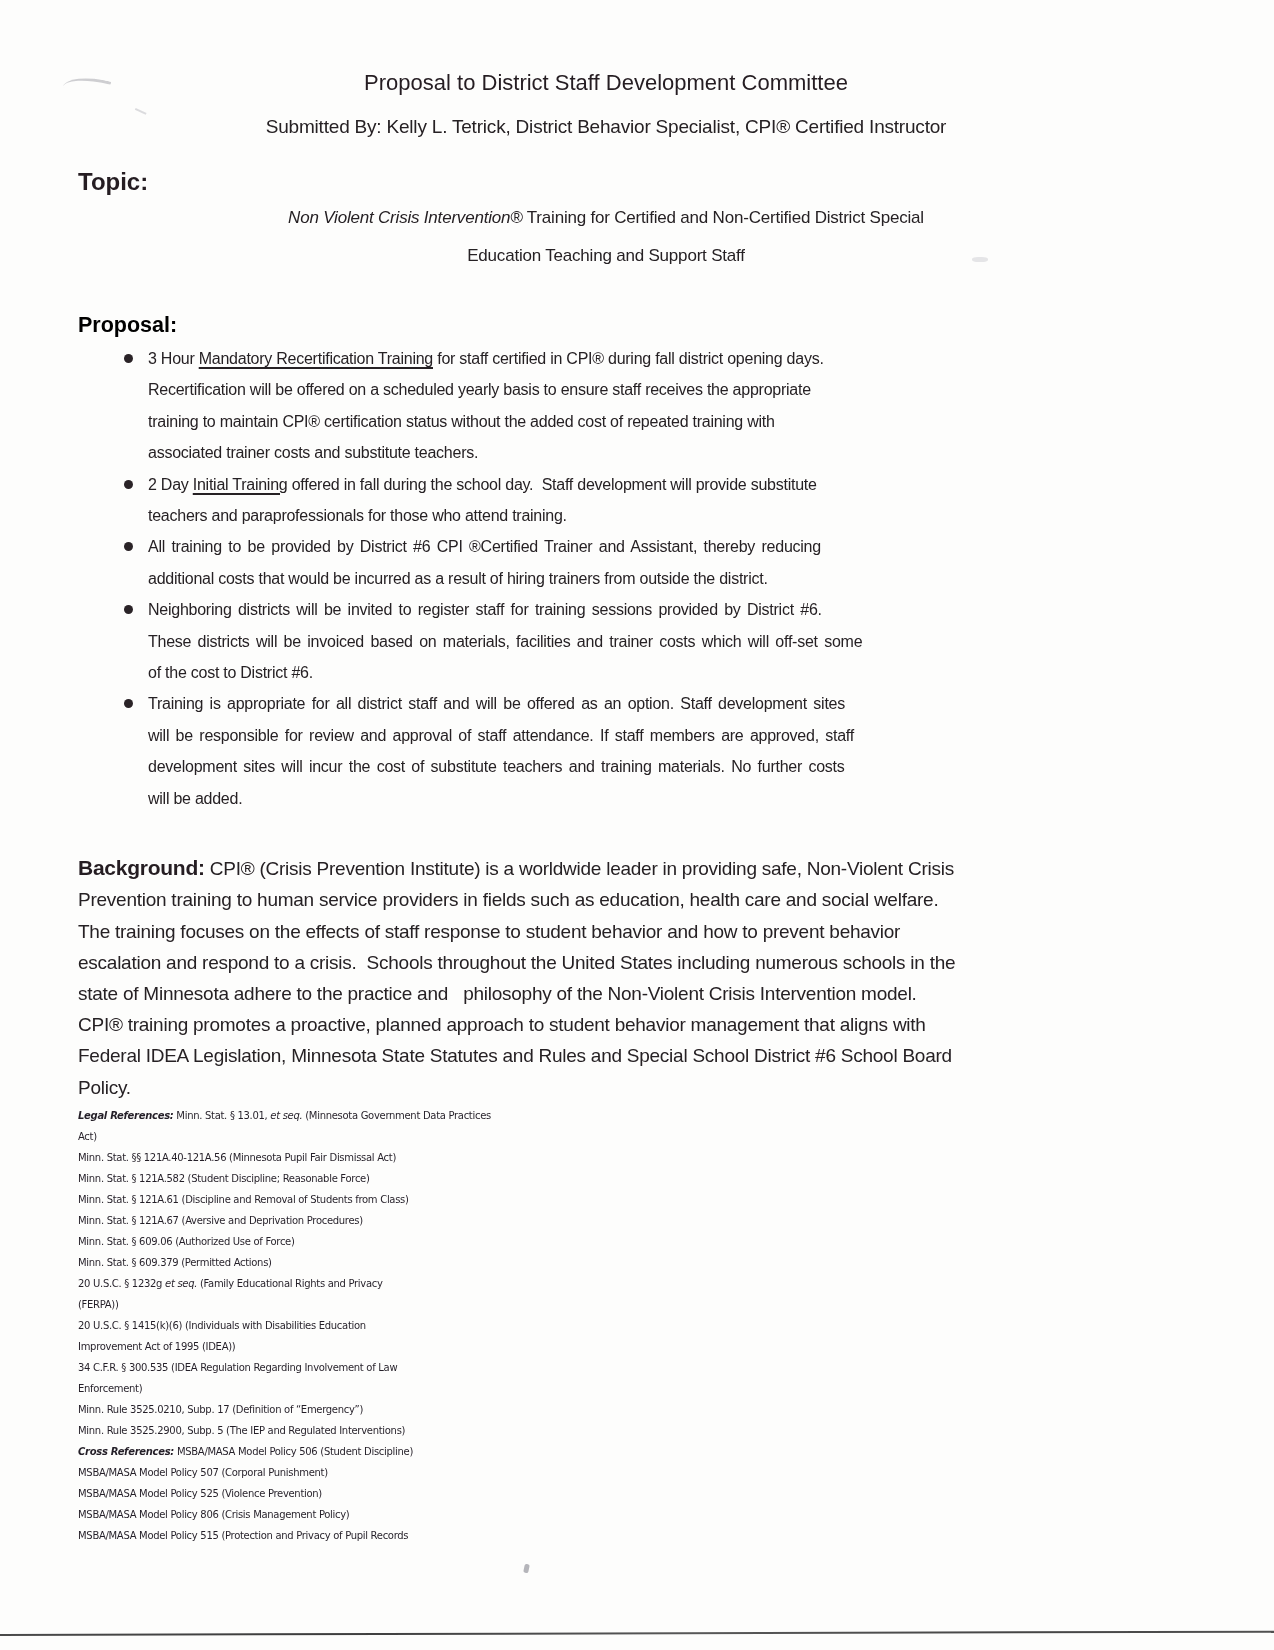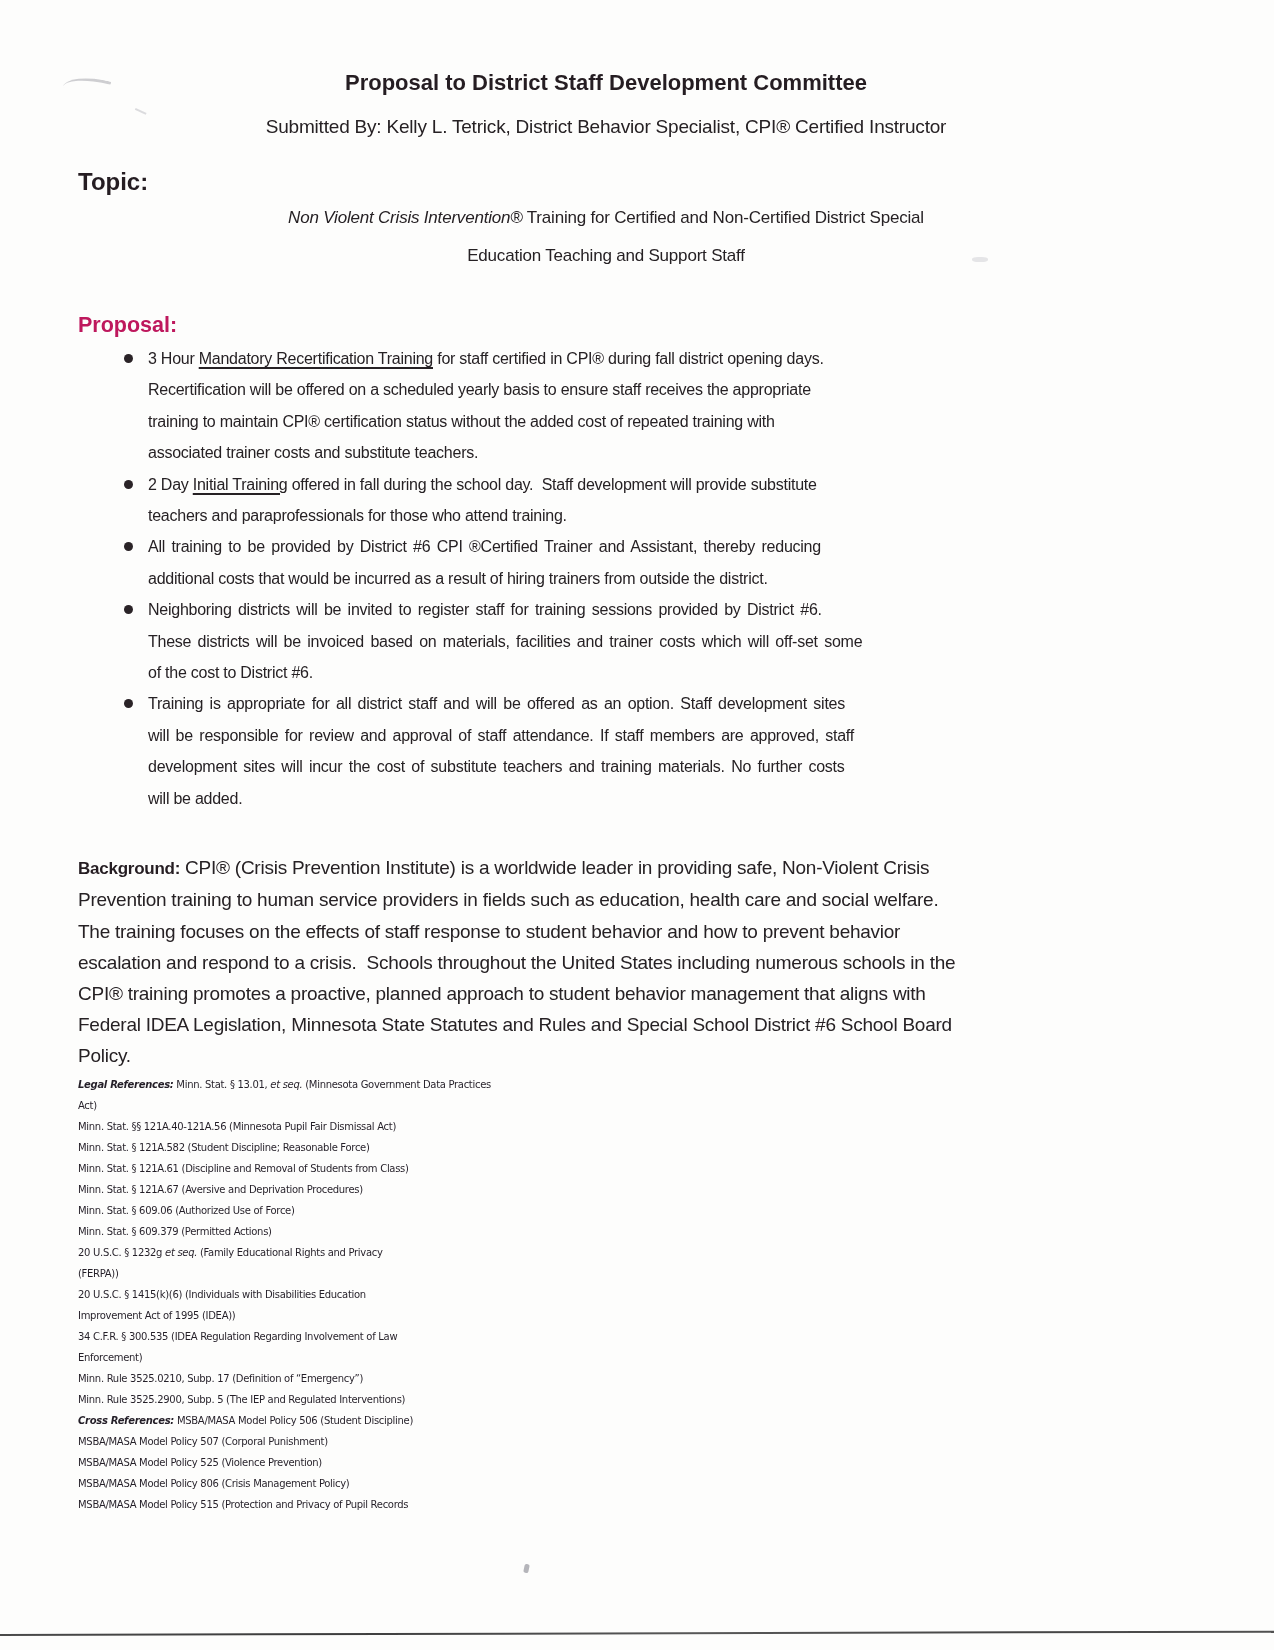--- a/index.html
+++ b/index.html
@@ -4,38 +4,38 @@
 <style>
   html,body { margin:0; padding:0; background:#ffffff; }
   .page {
     position:relative; width:1274px; height:1650px; overflow:hidden;
     background:#fdfdfc;
     font-family:"Liberation Sans", sans-serif;
     color:#262124;
   }
   .content { position:absolute; left:78px; top:0; width:1056px; }
 
-  .title { margin:68px 0 16px; text-align:center; font-size:22px; font-weight:bold; line-height:30px; color:#251d22; }
+  .title { margin:68px 0 16px; text-align:center; font-size:22px; font-weight:normal; line-height:30px; color:#251d22; }
   .submitted { margin-top:16px; text-align:center; font-size:19px; line-height:26px; letter-spacing:-0.2px; }
   .topic-head { margin-top:28px; font-size:24px; font-weight:bold; line-height:28px; color:#251d22; }
   .topic-lines { margin-top:3px; text-align:center; font-size:17px; line-height:38px; letter-spacing:-0.2px; }
   .topic-lines .it { font-style:italic; }
 
-  .proposal-head { margin-top:36px; font-size:21.5px; font-weight:bold; line-height:28px; color:#be185d; }
+  .proposal-head { margin-top:36px; font-size:21.5px; font-weight:bold; line-height:28px; color:#000000; }
 
   .bullets { margin-top:4px; font-size:16px; line-height:31.4px; letter-spacing:-0.25px; }
   .bullet { position:relative; padding-left:70px; }
   .bdot { position:absolute; left:46px; top:11px; width:9px; height:9px; border-radius:50%; background:#2a2327; }
 
   .line { white-space:pre; }
   .j { word-spacing:2.2px; }
   .u { text-decoration:underline; text-decoration-thickness:2px; text-underline-offset:3px; }
 
   .bg { margin-top:38px; font-size:19px; line-height:31.2px; letter-spacing:-0.25px; }
-  .bg-head { font-size:17px; font-weight:bold; color:#251d22; }
+  .bg-head { font-size:21px; font-weight:bold; color:#251d22; }
 
   .refs { margin-top:2px; font-family:"DejaVu Sans", sans-serif; font-size:10px; line-height:21px; letter-spacing:-0.3px; color:#241f28; }
   .refs .bi { font-weight:bold; font-style:italic; }
   .refs .it { font-style:italic; }
 
   
   .mark1 { position:absolute; left:64px; top:76px; width:46px; height:14px;
            border-top:3px solid #c6c6ca; border-radius:100% 0 0 0; transform:rotate(14deg); opacity:.85; }
   .mark2 { position:absolute; left:133px; top:110px; width:12px; height:8px;
            border-top:2px solid #d2d2d6; transform:rotate(25deg); opacity:.8; }
@@ -108,20 +108,21 @@
         <div class="line">will be added.</div>
       </div>
 
     </div>
 
     <div class="bg">
       <div class="line"><span class="bg-head">Background:</span><span> CPI® (Crisis Prevention Institute) is a worldwide leader in providing safe, Non-Violent Crisis</span></div>
       <div class="line">Prevention training to human service providers in fields such as education, health care and social welfare.</div>
       <div class="line">The training focuses on the effects of staff response to student behavior and how to prevent behavior</div>
       <div class="line">escalation and respond to a crisis.  Schools throughout the United States including numerous schools in the</div>
+      <div class="line">state of Minnesota adhere to the practice and   philosophy of the Non-Violent Crisis Intervention model.</div>
       <div class="line">CPI® training promotes a proactive, planned approach to student behavior management that aligns with</div>
       <div class="line">Federal IDEA Legislation, Minnesota State Statutes and Rules and Special School District #6 School Board</div>
       <div class="line">Policy.</div>
     </div>
 
     <div class="refs">
       <div class="line"><span class="bi">Legal References:</span><span> Minn. Stat. § 13.01, </span><span class="it">et seq.</span><span> (Minnesota Government Data Practices</span></div>
       <div class="line">Act)</div>
       <div class="line">Minn. Stat. §§ 121A.40-121A.56 (Minnesota Pupil Fair Dismissal Act)</div>
       <div class="line">Minn. Stat. § 121A.582 (Student Discipline; Reasonable Force)</div>

